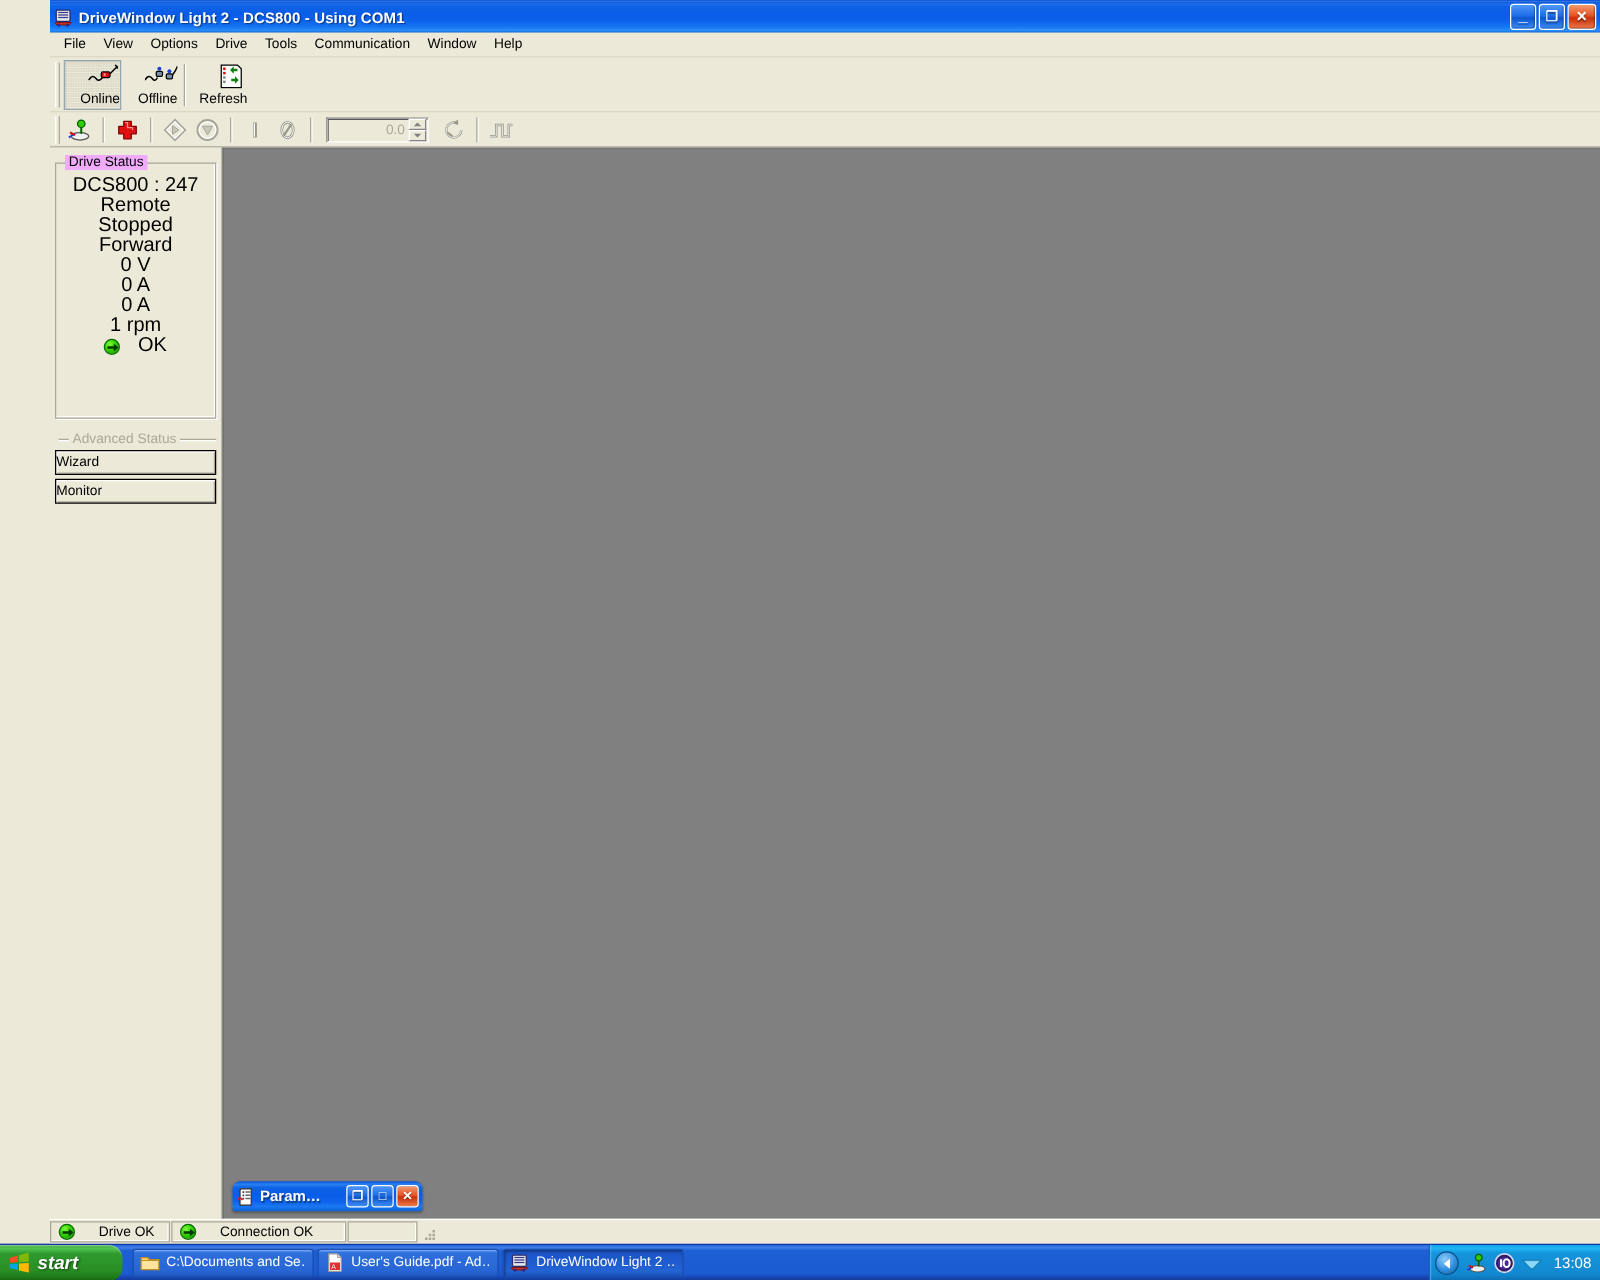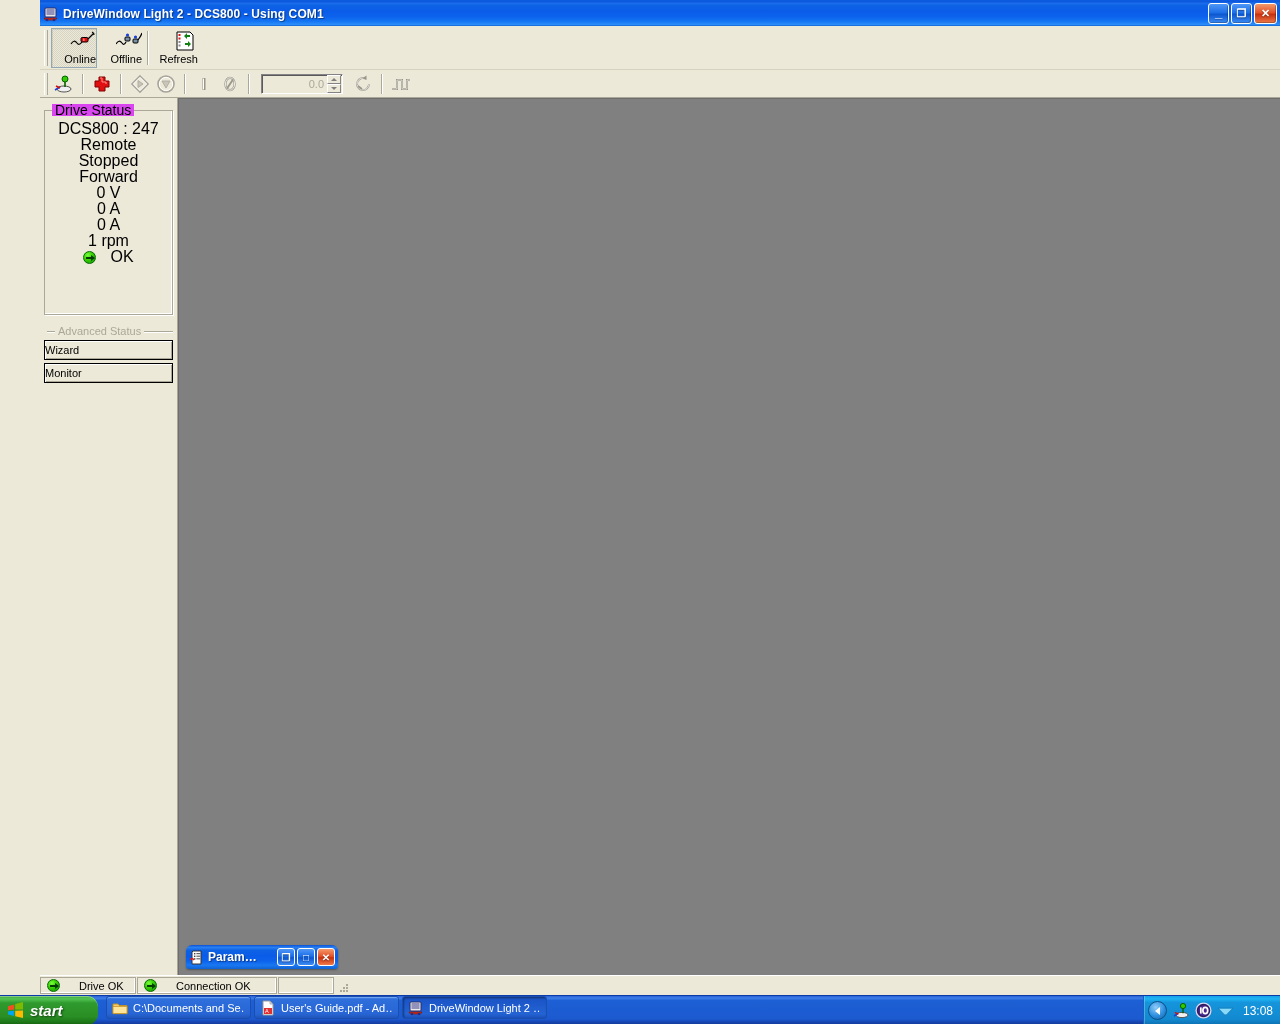--- a/index.html
+++ b/index.html
@@ -163,22 +163,22 @@
   }
   .groupbox {
     border: 1px solid #aca899;
     box-shadow: inset -1px -1px 0 #fff, 1px 1px 0 #fff;
     position: relative;
     padding: 10px 6px 8px 6px;
     margin-top: 6px;
   }
   .groupbox > .gb-title {
     position: absolute; top: -7px; left: 7px;
-    background: #d946ef; padding: 0 3px;
-    font-size: 14px; color: #000; line-height: 12px;
+    background: #f0abfc; padding: 0 3px;
+    font-size: 11px; color: #000; line-height: 12px;
   }
   #drive-status-box { height: 205px; }
   .status-line {
     text-align: center; font-size: 16px; color: #000;
     line-height: 16px; height: 16px; white-space: nowrap;
   }
   .status-line.with-icon {
     display: flex; align-items: center; justify-content: center; gap: 14px;
   }
   .green-arrow {
@@ -266,21 +266,21 @@
   .sb-panel.wide { width: 140px; }
   .sb-panel.empty { width: 56px; }
   .sb-grip { width: 16px; display:flex; align-items:flex-end; justify-content:flex-end; padding: 0 2px 2px 0;}
 
   
   #taskbar {
     position: absolute; left: 0; top: 995px;
     width: 1280px; height: 29px;
     background: linear-gradient(to bottom,
       #2b62d4 0%, #3f7ee8 8%, #1d5fd4 16%, #1c5ad0 82%, #1746b4 92%, #133c9c 100%);
-    display: flex; 
+    display: flex; align-items: center;
     border-top: 1px solid #0a3ba8;
   }
   #start-btn {
     width: 98px; height: 29px; margin-right: 8px;
     background: linear-gradient(to bottom,
       #3fa63f 0%, #52c452 10%, #2f9a2f 24%, #2a8f24 70%, #1e7a1a 88%, #17620f 100%);
     border-radius: 0 11px 11px 0;
     display: flex; align-items: center; padding-left: 6px;
     box-shadow: inset 0 1px 0 rgba(255,255,255,.35);
   }
@@ -352,20 +352,30 @@
       </div>
       <div class="wbtn rest">
         <span class="glyph">❐</span>
       </div>
       <div class="wbtn close">
         <span class="glyph">✕</span>
       </div>
     </div>
   </div>
 
+  <div id="menubar">
+    <div class="menu-item">File</div>
+    <div class="menu-item">View</div>
+    <div class="menu-item">Options</div>
+    <div class="menu-item">Drive</div>
+    <div class="menu-item">Tools</div>
+    <div class="menu-item">Communication</div>
+    <div class="menu-item">Window</div>
+    <div class="menu-item">Help</div>
+  </div>
 
   <div id="toolbar-top">
     <div class="tb-grip"></div>
 
     <div class="big-btn pressed">
       <span class="ico">
         <svg width="26" height="20" viewBox="0 0 26 20">
           <path d="M1 13 q3 -5 6 -1 q2 3 5 -1" stroke="#000" fill="none" stroke-width="1.2"></path>
           <rect x="11" y="6.5" width="7" height="4.5" rx="1.2" fill="#e01010" stroke="#000" stroke-width="1"></rect>
           <rect x="13" y="7.5" width="1.5" height="2.5" fill="#ff8080"></rect>

